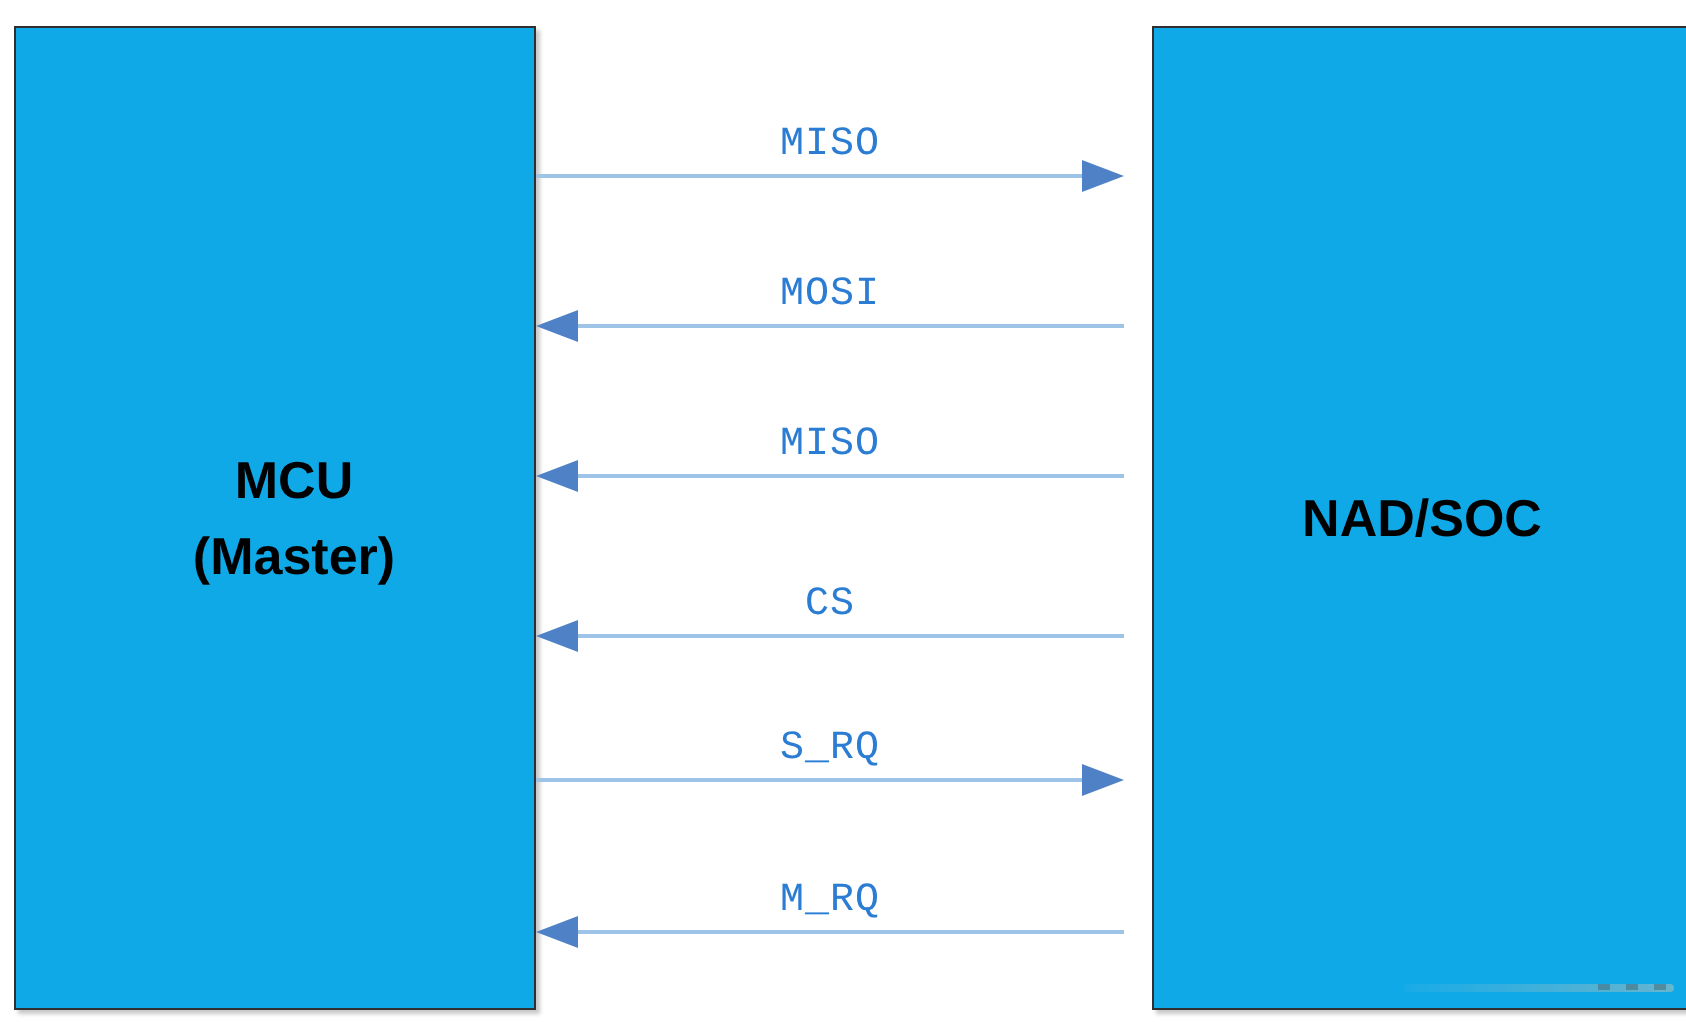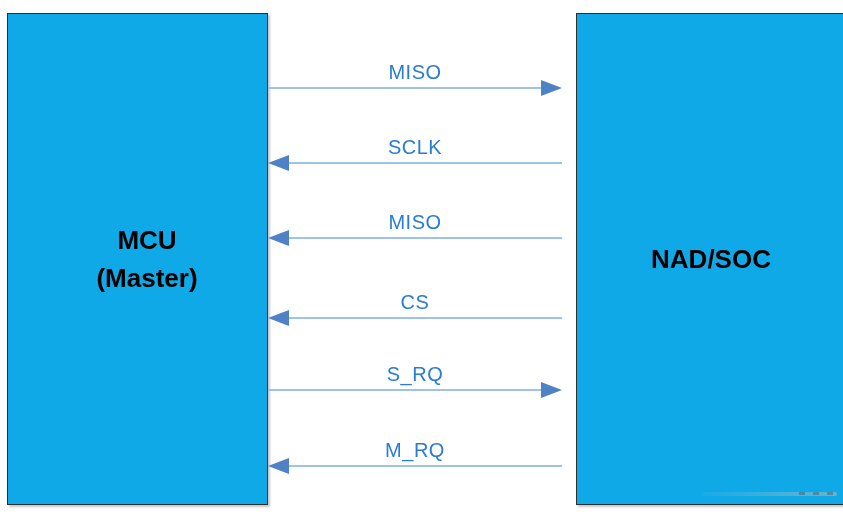--- a/index.html
+++ b/index.html
@@ -38,20 +38,21 @@
   .signal{
     position:absolute;
     left:268px;width:294px;height:0;
   }
   .signal-label{
     position:absolute;left:0;right:0;bottom:4px;
     text-align:center;
     color:var(--label-text);
     font-size:20px;
     letter-spacing:0.5px;
+    font-family:Liberation Mono, monospace;
   }
   .signal-line{
     position:absolute;top:-1px;height:2px;
     background:var(--arrow-line);
   }
   .signal.right .signal-line{left:0;right:18px;}
   .signal.left  .signal-line{left:18px;right:0;}
   .arrow-head{
     position:absolute;top:-8px;width:0;height:0;
     border-top:8px solid transparent;
@@ -89,21 +90,21 @@
     <div class="watermark-dots"></div>
   </div>
 
   <div id="signals">
       <div class="signal right" style="top: 88px;">
         <div class="signal-label">MISO</div>
         <div class="signal-line"></div>
         <div class="arrow-head"></div>
       </div>
       <div class="signal left" style="top: 163px;">
-        <div class="signal-label">SCLK</div>
+        <div class="signal-label">MOSI</div>
         <div class="signal-line"></div>
         <div class="arrow-head"></div>
       </div>
       <div class="signal left" style="top: 238px;">
         <div class="signal-label">MISO</div>
         <div class="signal-line"></div>
         <div class="arrow-head"></div>
       </div>
       <div class="signal left" style="top: 318px;">
         <div class="signal-label">CS</div>

